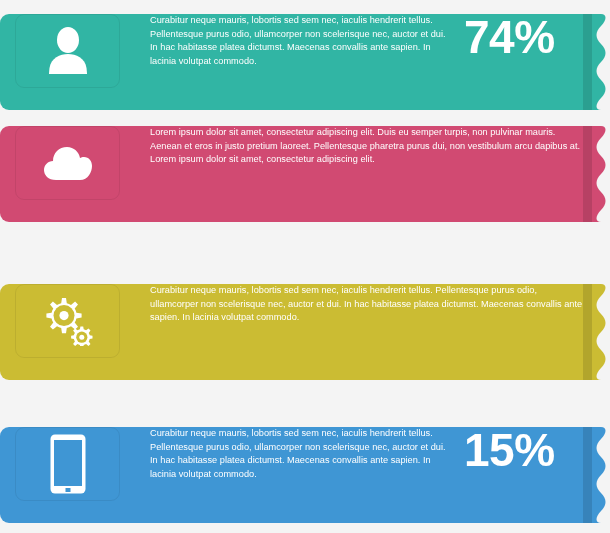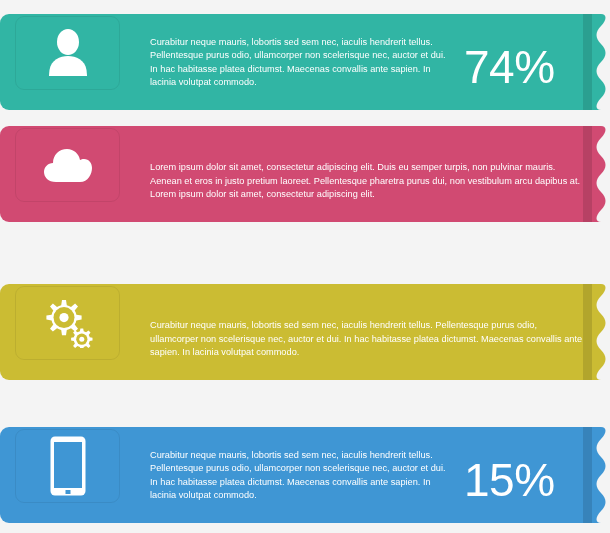--- a/index.html
+++ b/index.html
@@ -58,21 +58,21 @@
     top: 0;
     left: 592px;
     width: 18px;
     height: 96px;
   }
 
   .panel-content {
     position: relative;
     z-index: 3;
     display: flex;
-    align-items: flex-end;
+    align-items: flex-start;
     width: 592px;
     height: 76px;
     box-sizing: border-box;
     padding: 0 0 0 15px;
   }
 
   .icon-box {
     flex: 0 0 auto;
     width: 105px;
     height: 74px;
@@ -96,25 +96,24 @@
     padding: 0 8px 0 30px;
     letter-spacing: 0.02px;
   }
 
   .panel-pct {
     flex: 0 0 auto;
     width: 128px;
     color: #ffffff;
     font-size: 46px;
     line-height: 46px;
-    font-weight: 400;
+    font-weight: 700;
     text-align: left;
     padding-left: 4px;
     letter-spacing: -0.5px;
-    margin-top: 12px;
   }
 </style>
 </head>
 <body style="background: rgb(244, 244, 244);">
 
 <div id="infographic" style="background: rgb(244, 244, 244);">
 
   <div class="panel" style="top:14px;">
     <div class="panel-body" style="background: rgb(49, 181, 164);"></div>
     <div class="panel-shade"></div>

